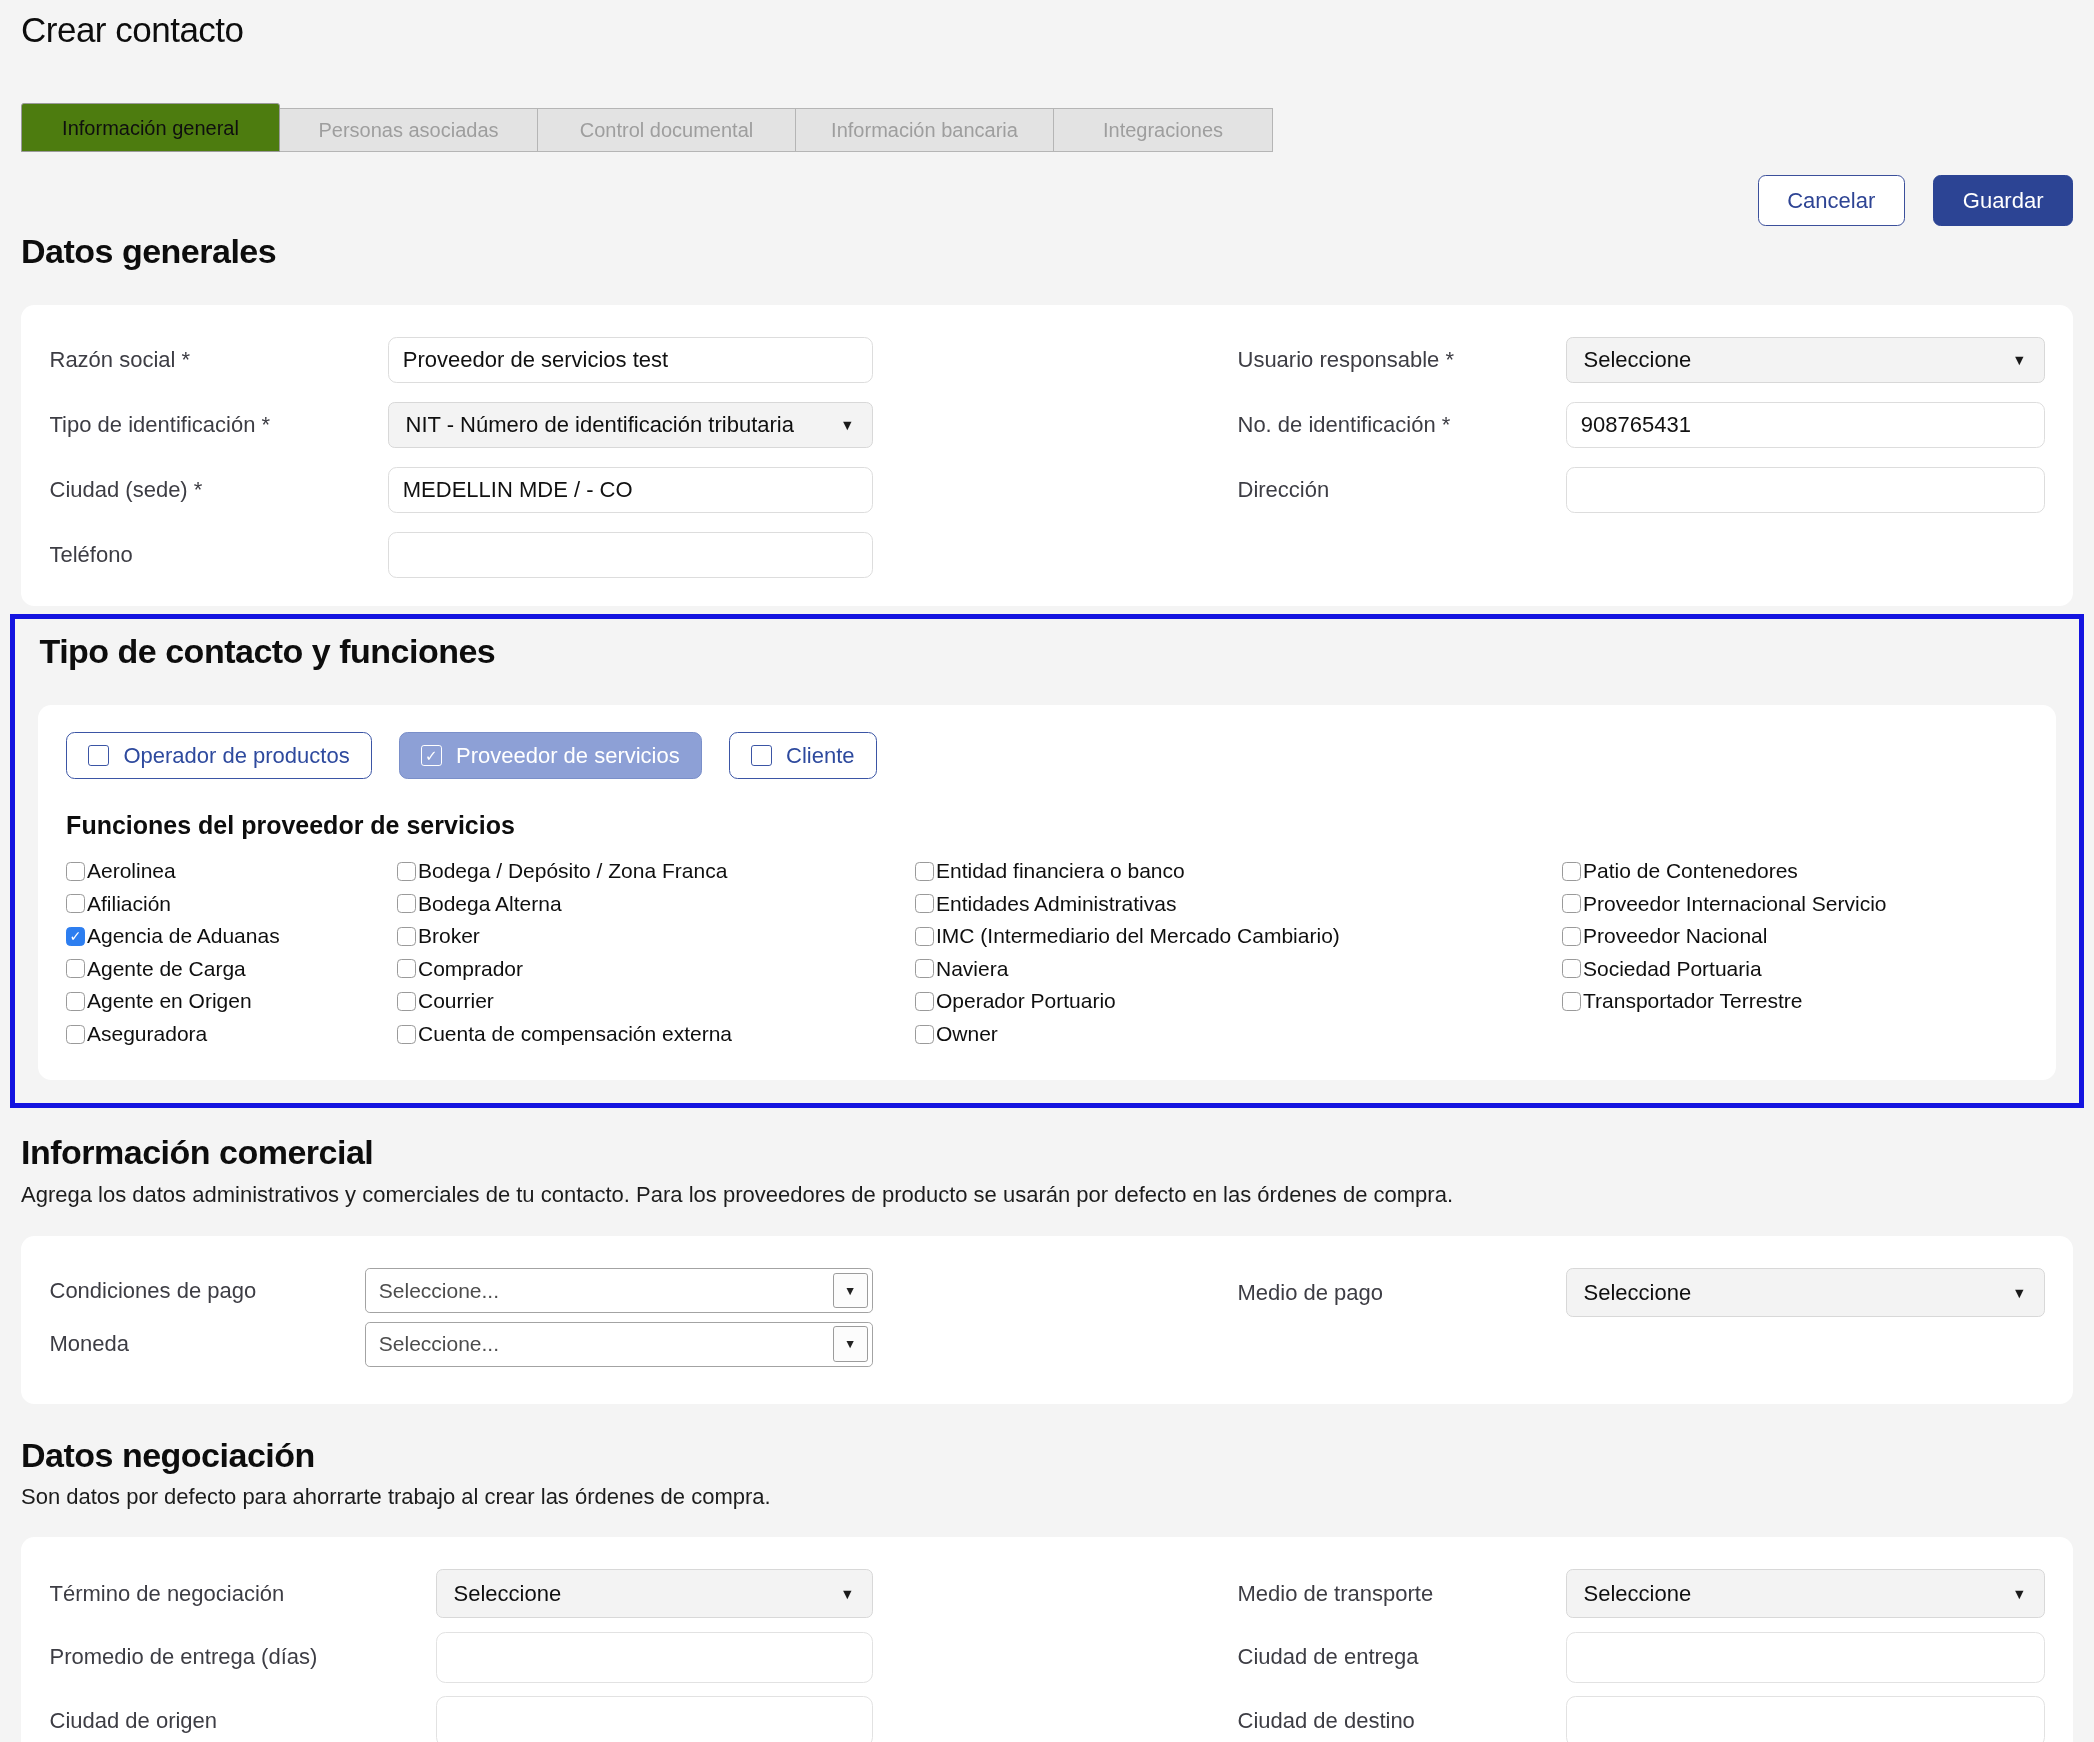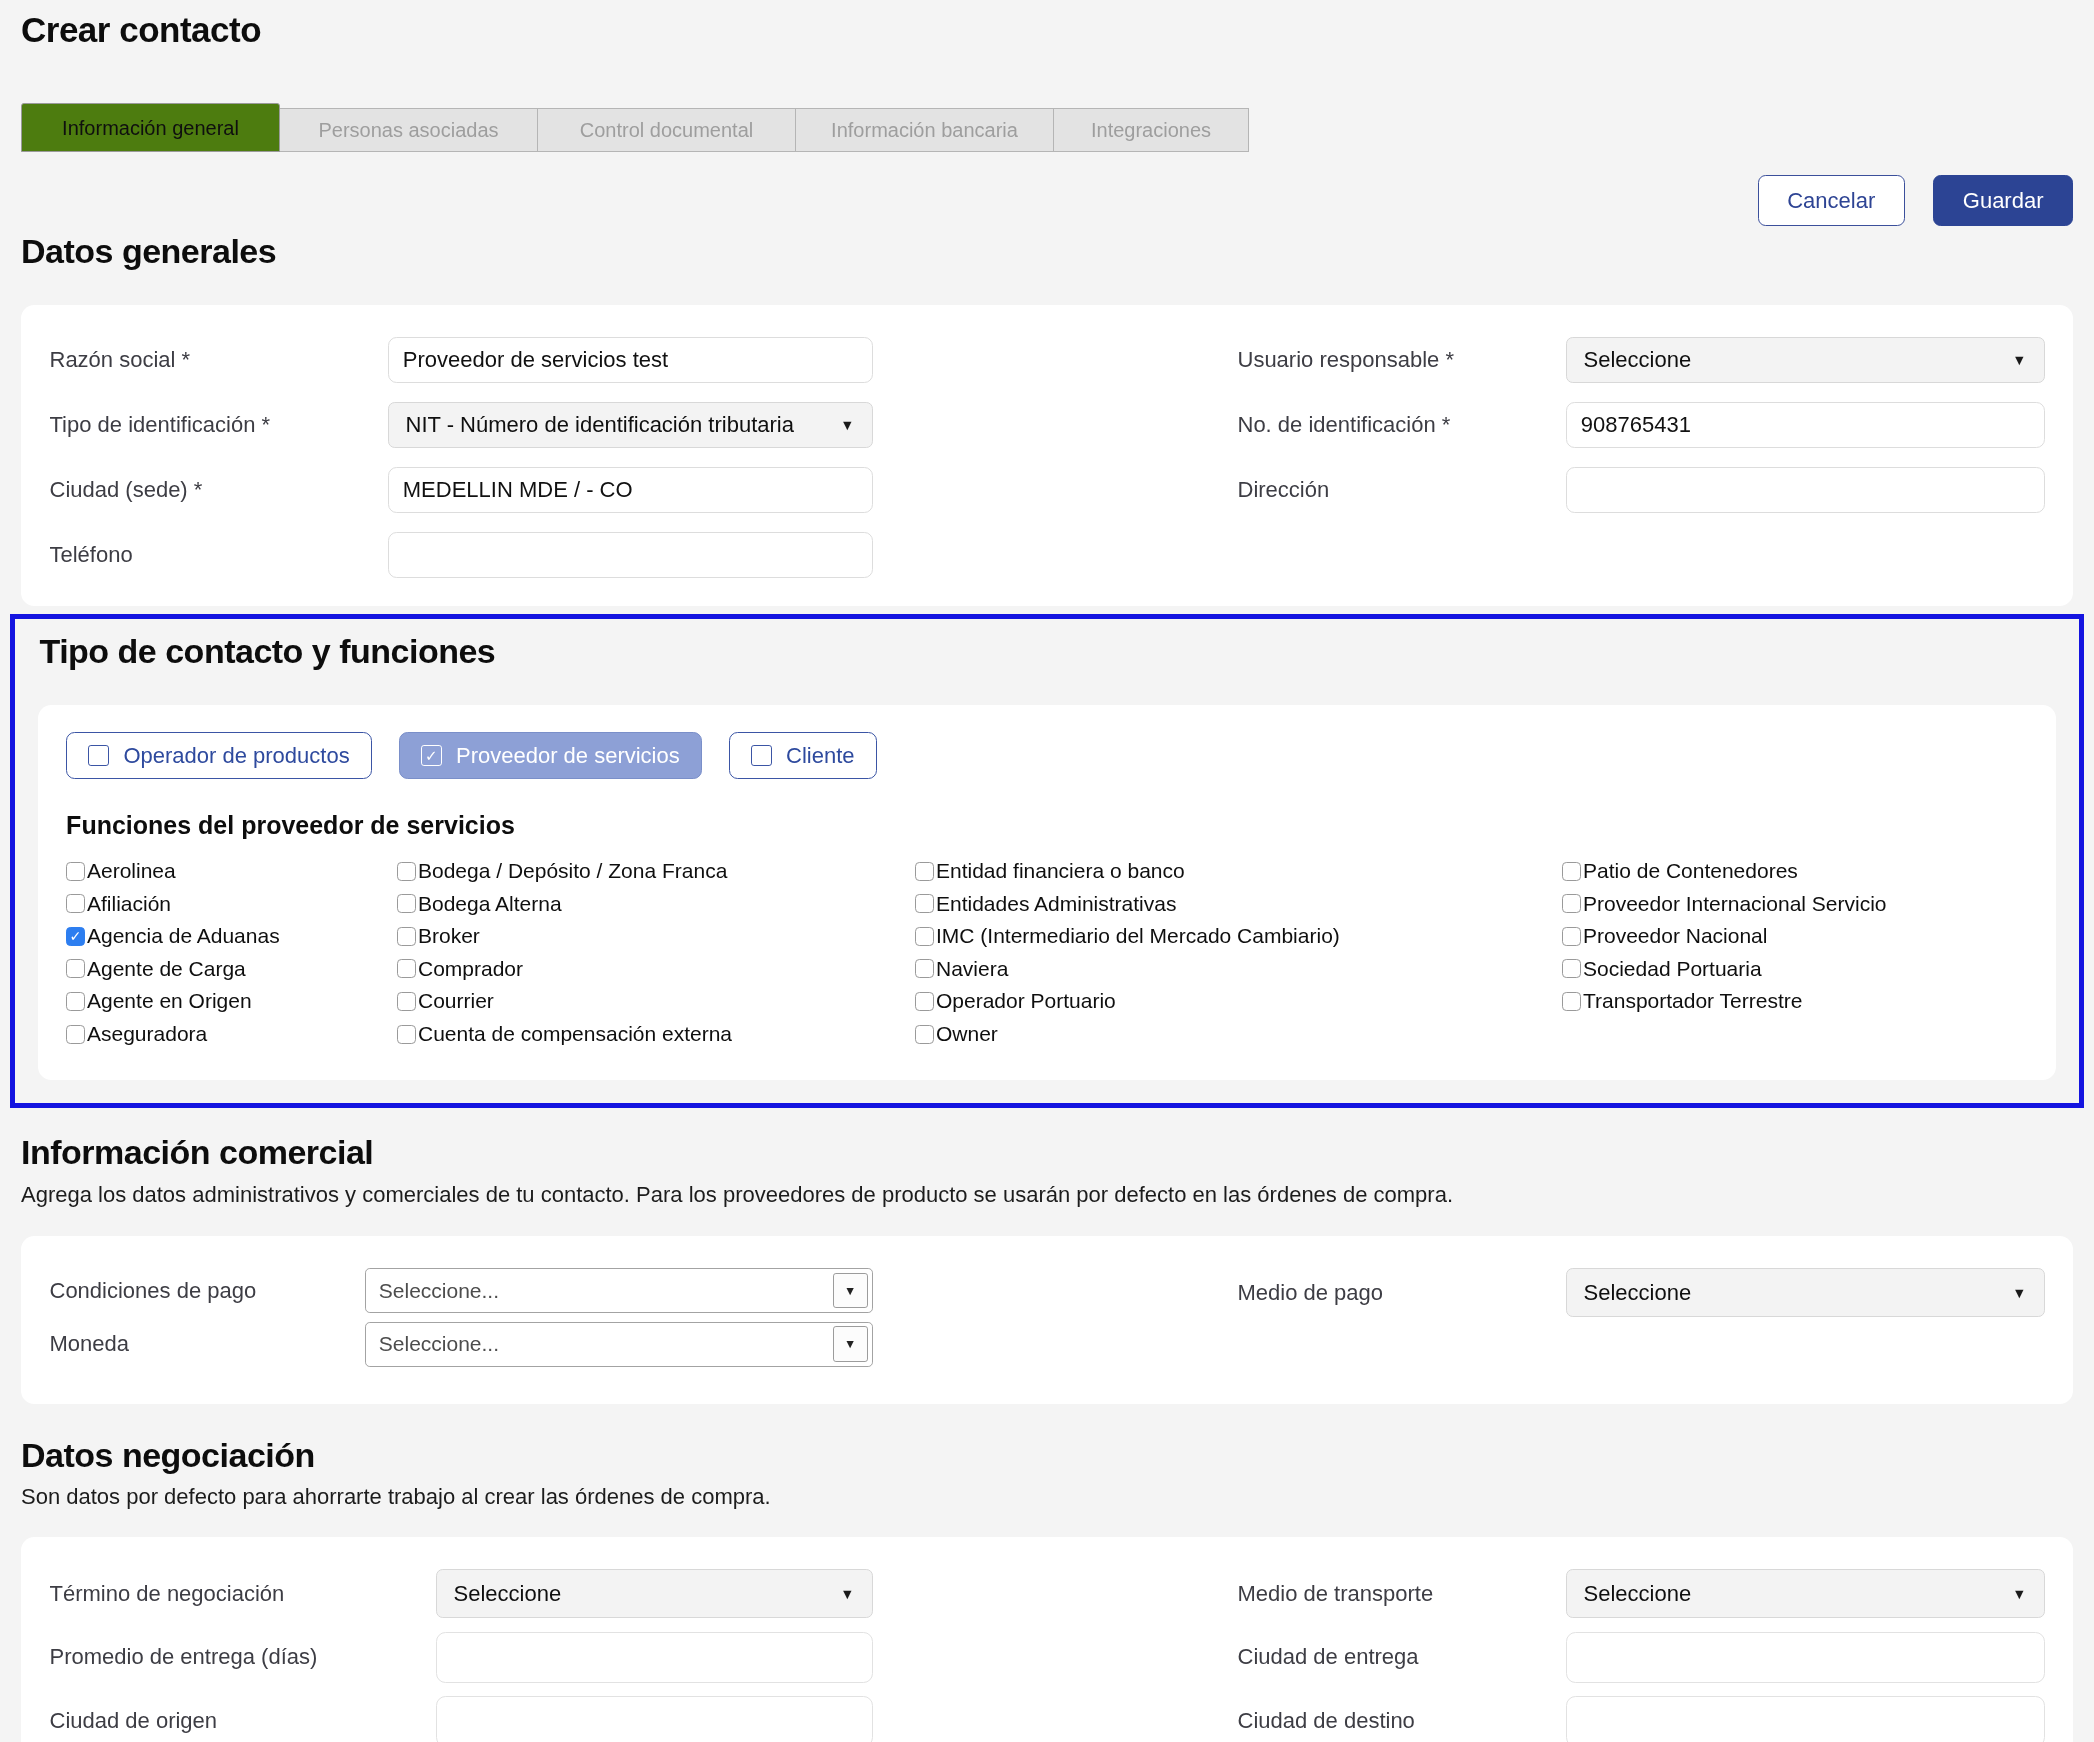--- a/index.html
+++ b/index.html
@@ -4,31 +4,31 @@
 <style>
   * { box-sizing: border-box; margin: 0; padding: 0; }
   html, body { background: #f4f4f4; }
   body {
     width: 2094px; min-height: 1742px;
     font-family: "Liberation Sans", "DejaVu Sans", sans-serif;
     color: #111;
   }
   .page { padding: 9.5px 21px 38px 21px; }
 
-  .page-title { font-size: 35px; font-weight: 700; color: #0d0d0d; letter-spacing: -0.5px; }
+  .page-title { font-size: 35px; font-weight: 400; color: #0d0d0d; letter-spacing: -0.5px; }
 
   
   .tabs { display: flex; align-items: flex-end; margin-top: 53px; }
   .tab {
     background: #e3e3e3; border: 1px solid #b5b5b5; margin-left: -1px;
     color: #9e9e9e; font-size: 20px; padding: 9.5px 0; width: 259px; text-align: center;
     cursor: pointer; white-space: nowrap;
   }
   .tab:first-child { margin-left: 0; }
-  .tab.int { width: 196px; }
+  .tab.int { width: 220px; }
   .tab.active {
     background: #4d7c0f; color: #0f0f0f; border-color: #9a9a9a;
     padding-top: 13.3px; padding-bottom: 11.4px; position: relative; z-index: 2;
     border-radius: 2.9px 2.9px 0 0;
   }
 
   
   .actions { display: flex; justify-content: flex-end; gap: 28.5px; margin-top: 23px; }
   .btn { font-size: 22px; border-radius: 7.6px; padding: 11.4px 28.5px; cursor: pointer; font-family: inherit; }
   .btn-outline { background: #fff; border: 1.4px solid #3b4f9b; color: #2e4494; }

